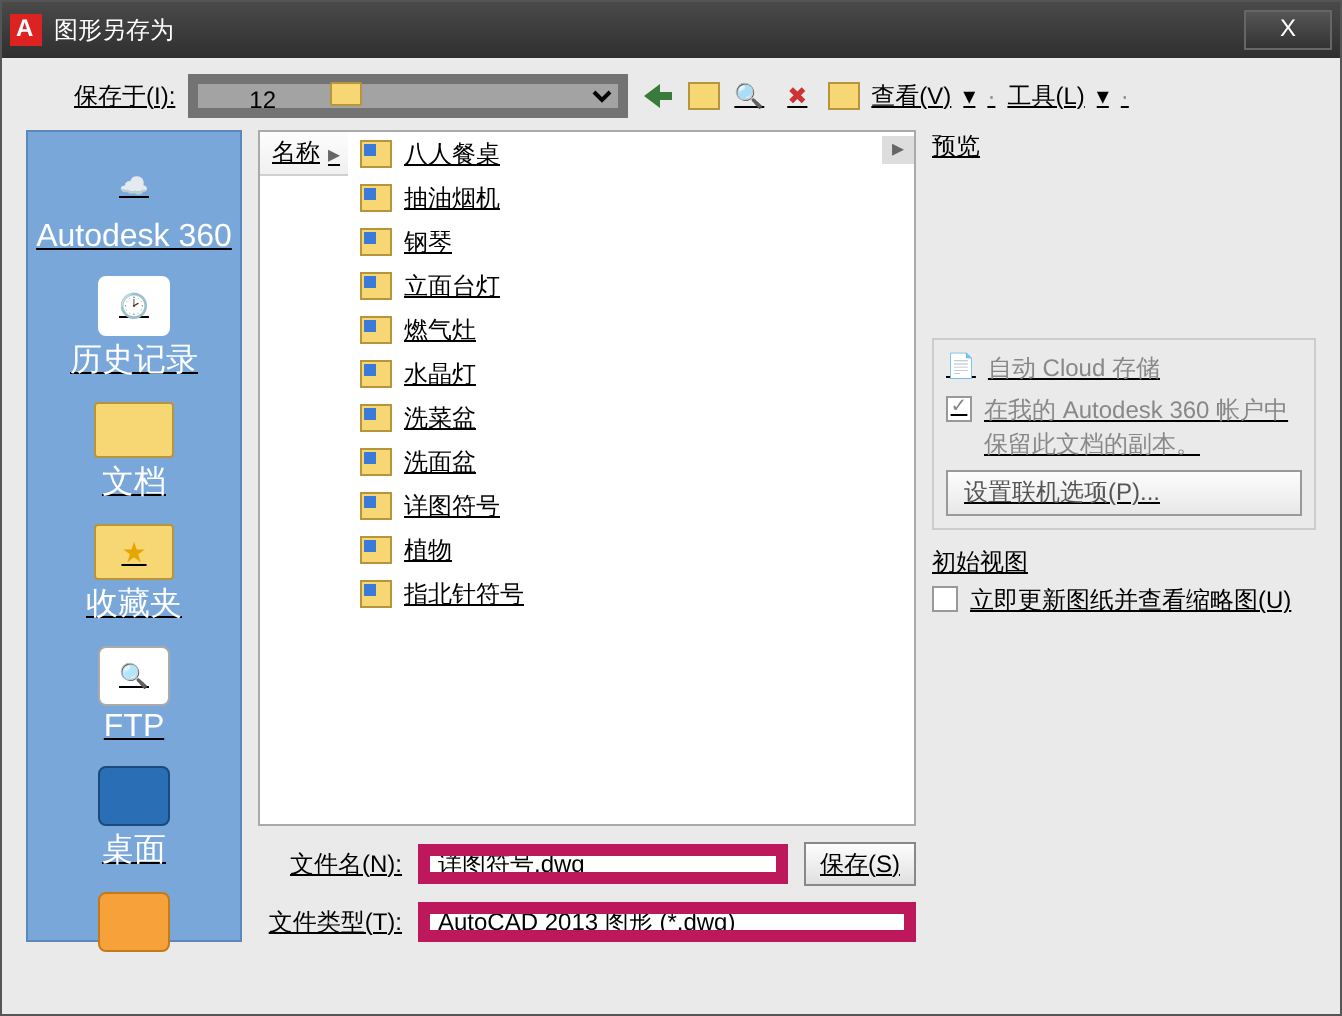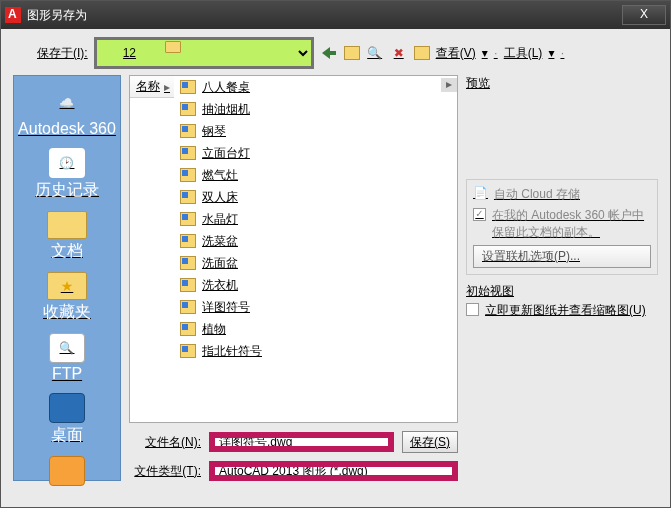--- a/index.html
+++ b/index.html
@@ -8,21 +8,21 @@
 .titlebar { height: 28px; background: linear-gradient(#4a4a4a,#2f2f2f); display: flex; align-items: center; padding: 0 4px; color: #fff; }
 .titlebar .app-icon { width: 16px; height: 16px; background: #d22; margin-right: 6px; position: relative; }
 .titlebar .app-icon::after { content:"A"; color:#fff; font-weight:bold; position:absolute; left:3px; top:0; }
 .titlebar .title { flex: 1; }
 .titlebar .close { width: 44px; height: 20px; background: linear-gradient(#555,#333); border:1px solid #666; text-align: center; line-height: 17px; color:#fff; cursor:pointer; }
 
 .content { background: #eaeaea; height: calc(100% - 28px); padding: 8px 12px 12px 12px; position: relative; text-decoration: underline; }
 
 .toprow { display: flex; align-items: center; gap: 6px; margin-bottom: 6px; padding-left: 24px; }
 .toprow .lbl { color:#000; }
-.toprow select { flex: 0 0 220px; height: 32px; border:3px solid #737373; background:#bef264; padding-left: 22px; }
+.toprow select { flex: 0 0 220px; height: 22px; border:5px solid #737373; background:#a3a3a3; padding-left: 22px; }
 .toprow .folder-ico { position: absolute; left: 164px; top: 12px; width:16px; height:12px; background:#f7d774; border:1px solid #b8953a; border-radius:1px; }
 .tool-icons { display:flex; gap:6px; align-items:center; }
 .ico { width:18px; height:18px; display:inline-flex; align-items:center; justify-content:center; cursor:pointer; }
 .back svg, .fwd svg { fill:#3a7a3a; }
 .tool-label { cursor:pointer; }
 .sep { color:#888; }
 
 .main { display:flex; height: 406px; gap: 8px; }
 
 .sidebar { width: 108px; background:#7aa7d9; border:1px solid #5a88b8; display:flex; flex-direction:column; align-items:center; padding-top:8px; gap:2px; color:#fff; }
@@ -156,37 +156,29 @@
               <div class="file-row">
                 <div class="file-ico"></div>
                 <span>立面台灯</span>
               </div>
               <div class="file-row">
                 <div class="file-ico"></div>
                 <span>燃气灶</span>
               </div>
               <div class="file-row">
                 <div class="file-ico"></div>
-                <span>双人床</span>
-              </div>
-              <div class="file-row">
-                <div class="file-ico"></div>
                 <span>水晶灯</span>
               </div>
               <div class="file-row">
                 <div class="file-ico"></div>
                 <span>洗菜盆</span>
               </div>
               <div class="file-row">
                 <div class="file-ico"></div>
                 <span>洗面盆</span>
-              </div>
-              <div class="file-row">
-                <div class="file-ico"></div>
-                <span>洗衣机</span>
               </div>
               <div class="file-row">
                 <div class="file-ico"></div>
                 <span>详图符号</span>
               </div>
               <div class="file-row">
                 <div class="file-ico"></div>
                 <span>植物</span>
               </div>
               <div class="file-row">

